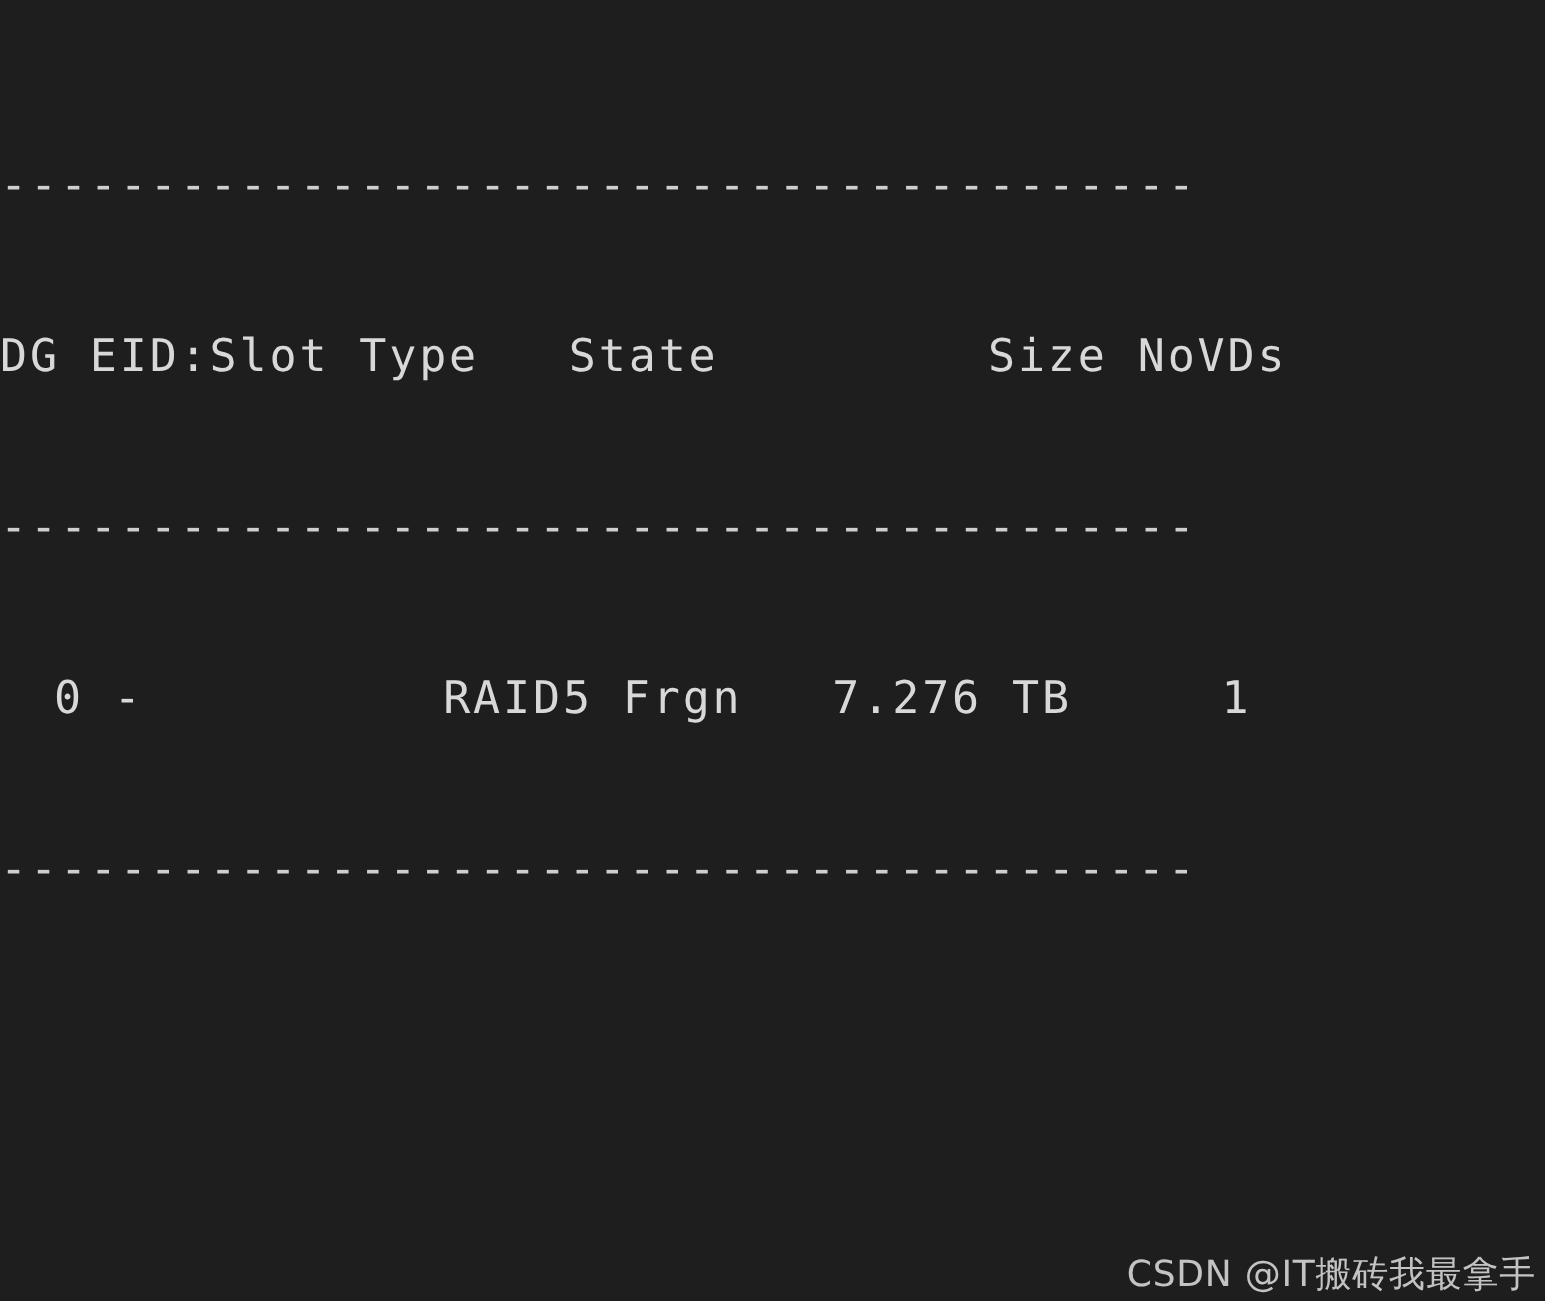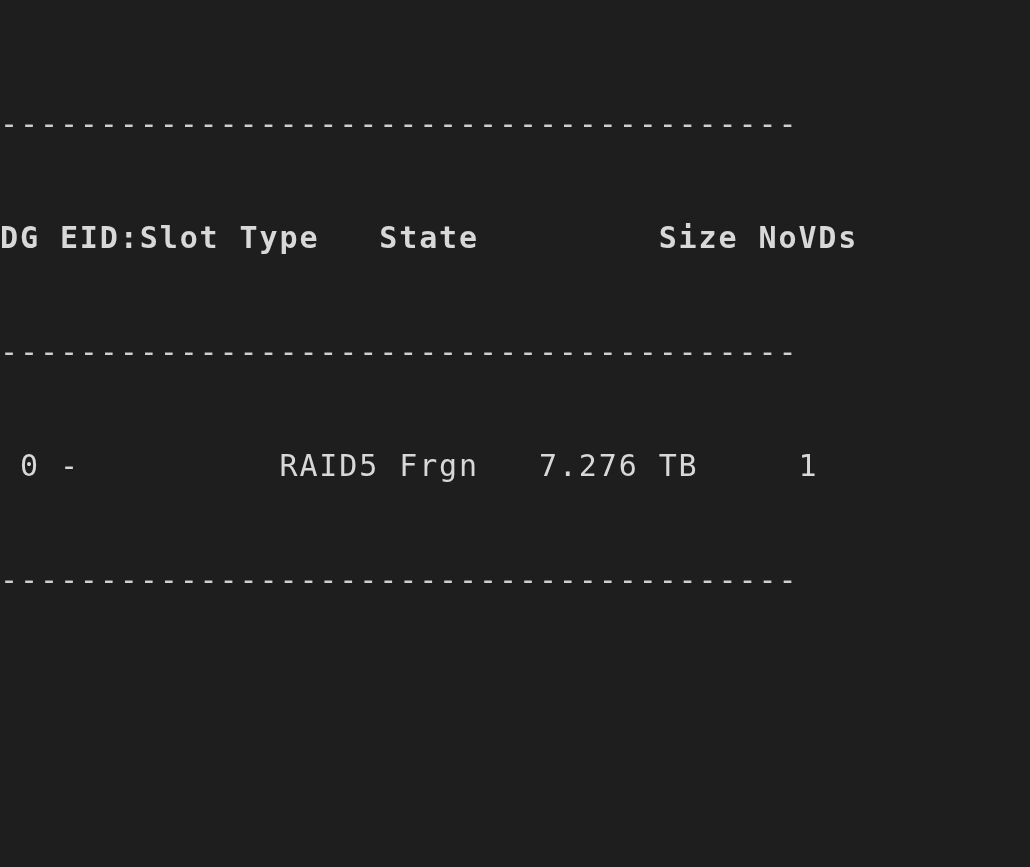--- a/index.html
+++ b/index.html
@@ -73,23 +73,23 @@
     pointer-events: none;
   }
 </style>
 </head>
 <body>
 
 <div id="terminal">
   <div class="screen">
 
     <span class="line rule" style="letter-spacing: 1.898px;">----------------------------------------</span>
-    <span class="line" style="letter-spacing: 1.898px; font-weight: bold;">DG EID:Slot Type   State         Size NoVDs</span>
+    <span class="line" style="letter-spacing: 1.898px;">DG EID:Slot Type   State         Size NoVDs</span>
     <span class="line rule" style="letter-spacing: 1.898px;">----------------------------------------</span>
-    <span class="line" style="letter-spacing: 1.898px;"> 0 -          RAID5 Frgn   7.276 TB     1</span>
+    <span class="line" style="letter-spacing: 1.898px; margin-left: 16px;"> 0 -          RAID5 Frgn   7.276 TB     1</span>
     <span class="line rule" style="letter-spacing: 1.898px;">----------------------------------------</span>
 
     <span class="line blank" style="letter-spacing: 1.898px;"> </span>
 
     
     
     
 
     
 
@@ -105,13 +105,14 @@
 
     
     
     
     
     
     
 
   </div>
 
+  <div id="watermark">CSDN @IT搬砖我最拿手</div>
 </div>
 
 </body></html>

